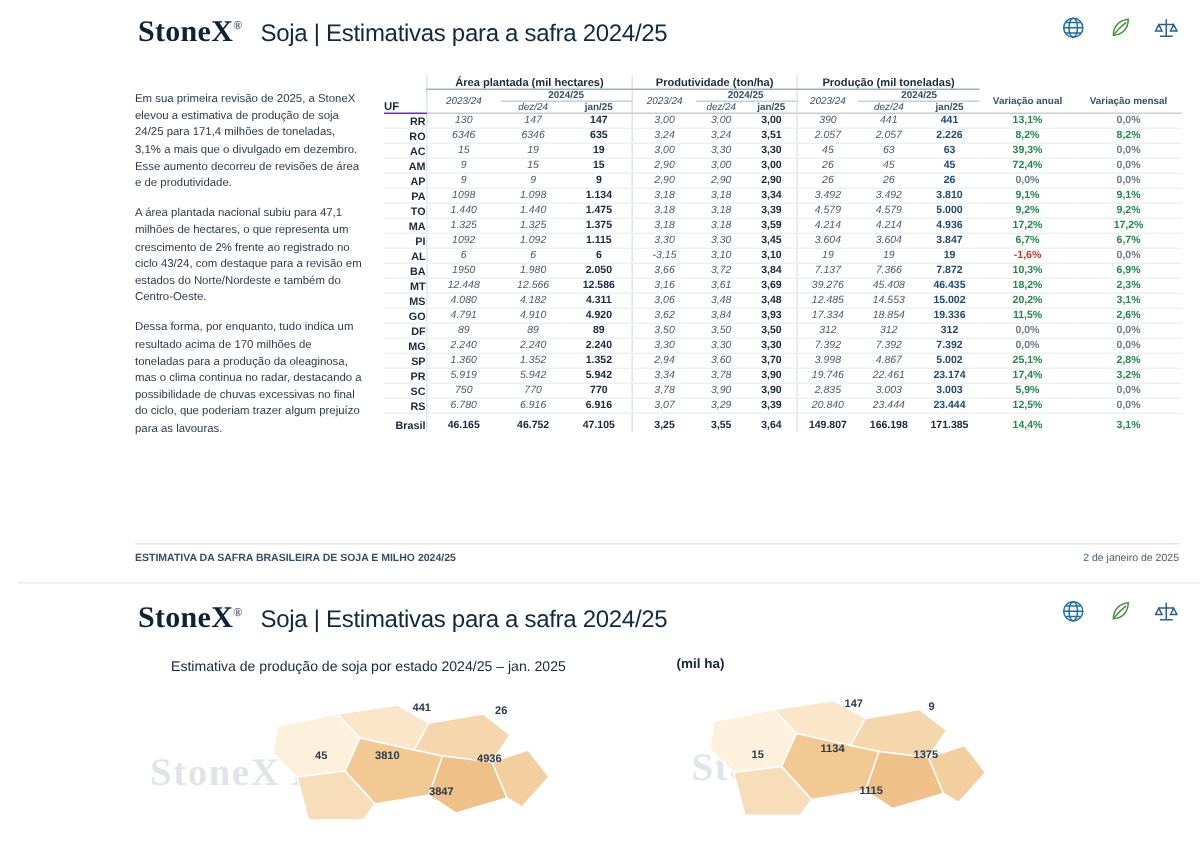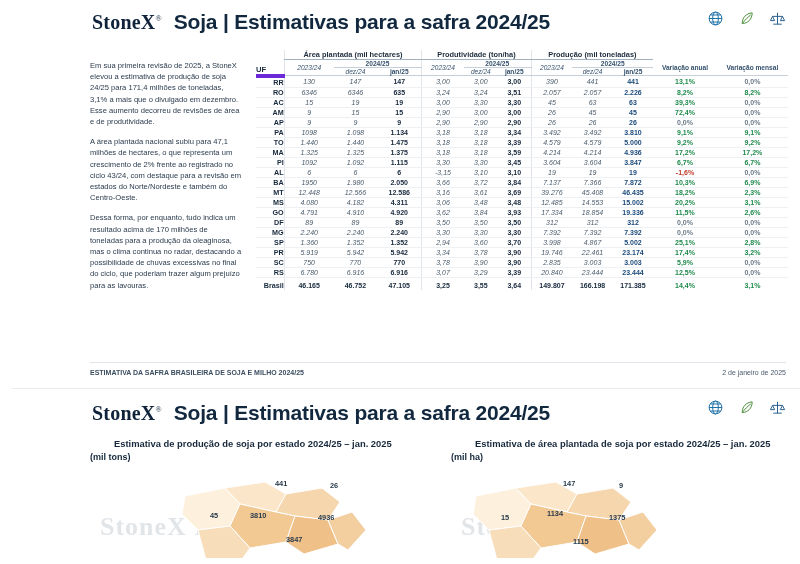--- a/index.html
+++ b/index.html
@@ -21,21 +21,21 @@
   .brand {
     display:flex; align-items:baseline; gap:12px;
   }
   .brand-logo {
     font-family: "Liberation Serif", serif;
     font-size: 20px; font-weight: bold; letter-spacing: .2px;
     color:#0f2239; position:relative;
   }
   .brand-logo .tm { font-size:8px; vertical-align:super; font-weight:normal; }
   .brand-title {
-    font-size:21px; font-weight:bold; color:#11283f; letter-spacing:-.2px;
+    font-size:16px; font-weight:normal; color:#11283f; letter-spacing:-.2px;
     white-space:nowrap;
   }
   .hdr-icons { position:absolute; right:26px; top:10px; display:flex; gap:14px; align-items:center; }
   .hdr-icons svg { display:block; }
 
   
   .content { display:flex; gap:14px; padding: 6px 24px 0 78px; }
   .left-col { width:152px; flex:0 0 152px; padding-top:6px; }
   .left-col p {
     font-size:7.6px; line-height:11.2px; color:#2a3b4d; margin:4px 0 9px 0;
@@ -52,21 +52,21 @@
   }
   .grp-blank { border:none !important; }
   .sub-head {
     font-size:6.6px; font-style:italic; color:#35516d; text-align:center;
     padding:3px 2px 3px 2px; border-bottom:1px solid #c6d0d9;
     font-weight:normal;
   }
   .sub-head.b { font-weight:bold; font-style:normal; }
   .uf-head {
     font-size:7.6px; font-weight:bold; color:#1b2b3c; text-align:left;
-    padding-left:2px; vertical-align:bottom; border-bottom:4px solid #6d28d9;
+    padding-left:2px; vertical-align:bottom; border-bottom:1px solid #6d28d9;
   }
   .row td { padding:1.6px 2px; border-bottom:1px solid #eef1f4; }
   .uf { font-weight:bold; color:#16283c; font-size:7.2px; text-align:right; }
   .num { text-align:center; color:#4a5b6b; font-style:italic; }
   .num.b { font-weight:bold; font-style:normal; color:#16283c; }
   .num.blue { color:#1b4a7a; font-weight:bold; font-style:normal; }
   .pos { color:#1f8a4c; text-align:center; font-weight:bold; }
   .neg { color:#c0392b; text-align:center; font-weight:bold; }
   .zero { color:#6b7a89; text-align:center; font-weight:bold; }
   .row.total td { border-top:1px solid #f9a8d4; border-bottom:none; padding-top:3px; font-weight:bold; }
@@ -82,21 +82,21 @@
     font-size:7px; color:#3b4d60; font-weight:bold;
     border-top:1px solid #dfe5ea; padding-top:6px;
   }
   .footer .date { font-weight:normal; color:#4a5b6b; }
 
   
   .s2-hdr { position:relative; height:42px; padding: 12px 28px 0 80px; }
   .s2-cols { display:flex; padding: 6px 24px 0 78px; gap:24px; }
   .s2-col { flex:1; position:relative; }
   .s2-title {
-    font-size:9.4px; font-weight:bold; color:#16283c; line-height:13px;
+    font-size:9.4px; font-weight:normal; color:#16283c; line-height:13px;
     margin-bottom:2px;
     padding-left:24px;
   }
   .s2-sub { font-size:9px; font-weight:bold; color:#16283c; }
   .map-wrap { position:relative; height:90px; margin-top:6px; overflow:hidden; }
   .watermark {
     position:absolute; left:10px; top:44px;
     font-family:"Liberation Serif", serif; font-size:26px; color:#d9dde1;
     font-weight:bold; letter-spacing:1px; opacity:.75;
   }
@@ -503,21 +503,20 @@
         <svg width="17" height="17" viewBox="0 0 24 24" fill="none" stroke="#2a5f8f" stroke-width="1.4">
           <path d="M12 4v16M6 20h12M5 9h14M5 9l-3 6h6zM19 9l-3 6h6z"></path>
         </svg>
       </span>
     </div>
   </div>
 
   <div class="s2-cols">
     <div class="s2-col">
       <div class="s2-title">Estimativa de produção de soja por estado 2024/25 – jan. 2025</div>
-      <div class="s2-sub">(mil tons)</div>
       <div class="map-wrap">
         <div class="watermark">StoneX Brasil</div>
         <svg class="map-svg" width="330" height="95" viewBox="0 0 330 95">
           <g stroke="#ffffff" stroke-width="1">
             <path d="M95 28 L135 20 L150 36 L140 58 L108 62 L92 46 Z" fill="#fdf0dd"></path>
             <path d="M135 20 L175 14 L196 26 L186 44 L150 36 Z" fill="#fbe6c9"></path>
             <path d="M196 26 L232 20 L250 34 L238 52 L205 48 L186 44 Z" fill="#f6d6ad"></path>
             <path d="M150 36 L186 44 L205 48 L196 74 L160 80 L140 58 Z" fill="#f2c893"></path>
             <path d="M140 58 L160 80 L150 94 L116 92 L108 62 Z" fill="#f7ddb9"></path>
             <path d="M205 48 L238 52 L248 76 L214 86 L196 74 Z" fill="#efc087"></path>
@@ -529,21 +528,20 @@
             <text x="120" y="50">45</text>
             <text x="160" y="50">3810</text>
             <text x="228" y="52">4936</text>
             <text x="196" y="74">3847</text>
           </g>
         </svg>
       </div>
     </div>
 
     <div class="s2-col">
-      <div class="s2-title">Estimativa de área plantada de soja por estado 2024/25 – jan. 2025</div>
       <div class="s2-sub">(mil ha)</div>
       <div class="map-wrap">
         <div class="watermark">StoneX Brasil</div>
         <svg class="map-svg" width="330" height="95" viewBox="0 0 330 95">
           <g stroke="#ffffff" stroke-width="1">
             <path d="M25 28 L65 20 L80 36 L70 58 L38 62 L22 46 Z" fill="#fdf0dd"></path>
             <path d="M65 20 L105 14 L126 26 L116 44 L80 36 Z" fill="#fbe6c9"></path>
             <path d="M126 26 L162 20 L180 34 L168 52 L135 48 L116 44 Z" fill="#f6d6ad"></path>
             <path d="M80 36 L116 44 L135 48 L126 74 L90 80 L70 58 Z" fill="#f2c893"></path>
             <path d="M70 58 L90 80 L80 94 L46 92 L38 62 Z" fill="#f7ddb9"></path>

